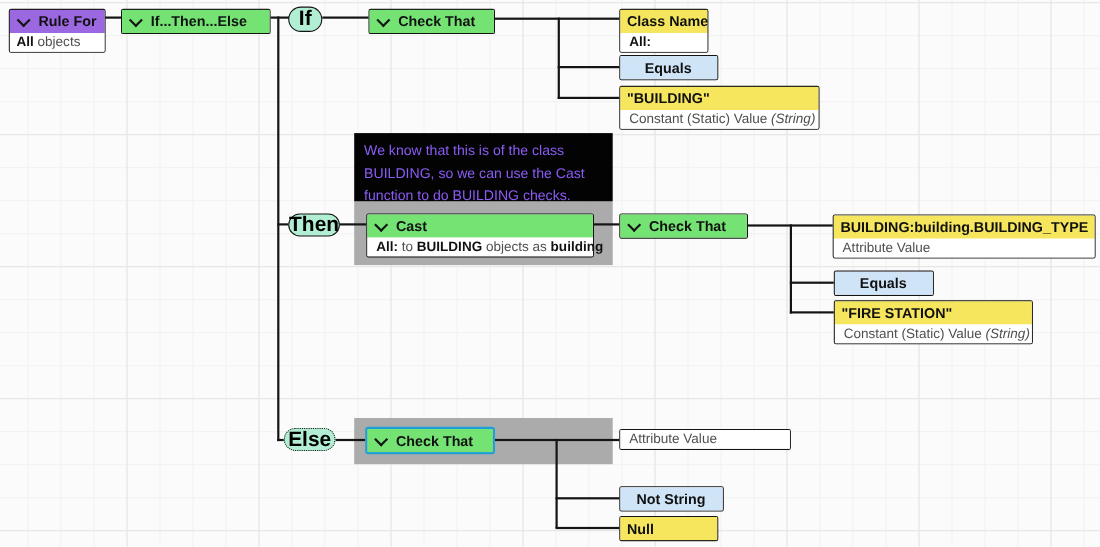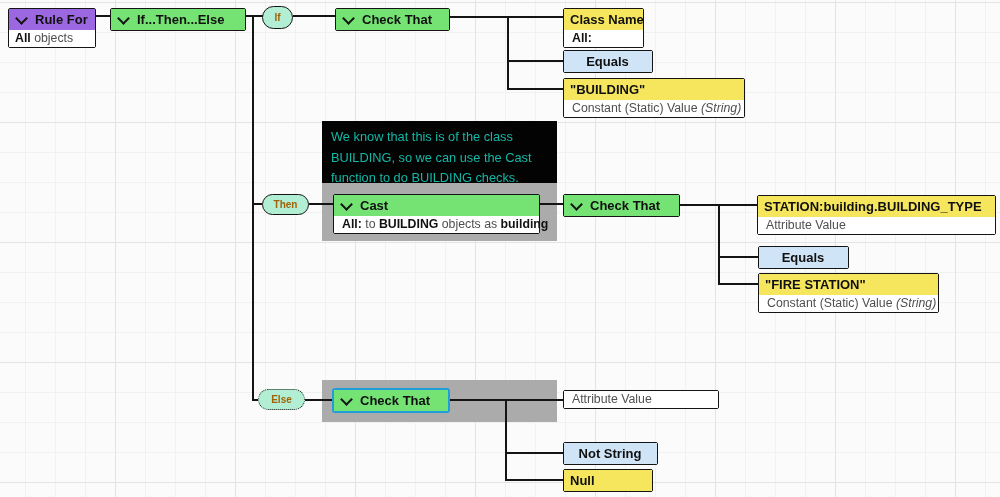--- a/index.html
+++ b/index.html
@@ -19,24 +19,24 @@
   .hdr{display:flex;align-items:center;height:21px;padding:0 7px 0 6px;font-weight:bold;font-size:13px;color:#101010;white-space:nowrap;box-sizing:border-box;}
   .hdr.green{background:var(--green);}
   .hdr.purple{background:var(--purple);}
   .hdr.yellow{background:var(--yellow);}
   .hdr.blue{background:var(--blue);justify-content:center;}
   .bdy{background:#fff;font-size:12.3px;line-height:14px;padding:1px 7px 2px 8px;color:#4f4f4f;white-space:nowrap;}
   .bdy b{color:#111;}
   .bdy i{font-style:italic;}
   .chev{width:7px;height:7px;border-left:2.2px solid #141414;border-bottom:2.2px solid #141414;transform:rotate(-45deg);margin:-3px 9px 0 2px;flex:none;}
   .pill{position:absolute;display:flex;align-items:center;justify-content:center;background:var(--mint);
-        border:1.6px solid #141414;border-radius:12px;font-weight:bold;font-size:10px;color:#a16207;
+        border:1.6px solid #141414;border-radius:12px;font-weight:bold;font-size:19px;color:#000000;
         box-sizing:border-box;z-index:3;}
   .pill.dotted{border-style:dotted;}
-  .anno{position:absolute;background:var(--anno);color:#14b8a6;font-size:12.8px;line-height:1.62;
+  .anno{position:absolute;background:var(--anno);color:#8b5cf6;font-size:12.8px;line-height:1.62;
         padding:6px 9px;box-sizing:border-box;z-index:4;}
   .selrect{position:absolute;background:var(--gray);z-index:1;}
   .wire{position:absolute;background:#141414;z-index:2;}
   .selected{border:2.5px solid var(--selblue);border-radius:3px;}
 </style>
 </head>
 <body>
 
 <div id="canvas">
 
@@ -129,21 +129,21 @@
 
   <div class="node" style="left:563px;top:194px;width:117px">
     <div class="hdr green">
       <span class="chev"></span>
       <span>Check That</span>
     </div>
   </div>
 
   <div class="node" style="left:757px;top:195px;width:239px">
     <div class="hdr yellow">
-      <span>STATION:building.BUILDING_TYPE</span>
+      <span>BUILDING:building.BUILDING_TYPE</span>
     </div>
     <div class="bdy">Attribute Value</div>
   </div>
 
   <div class="node" style="left:758px;top:246px;width:91px">
     <div class="hdr blue">
       <span>Equals</span>
     </div>
   </div>
 

